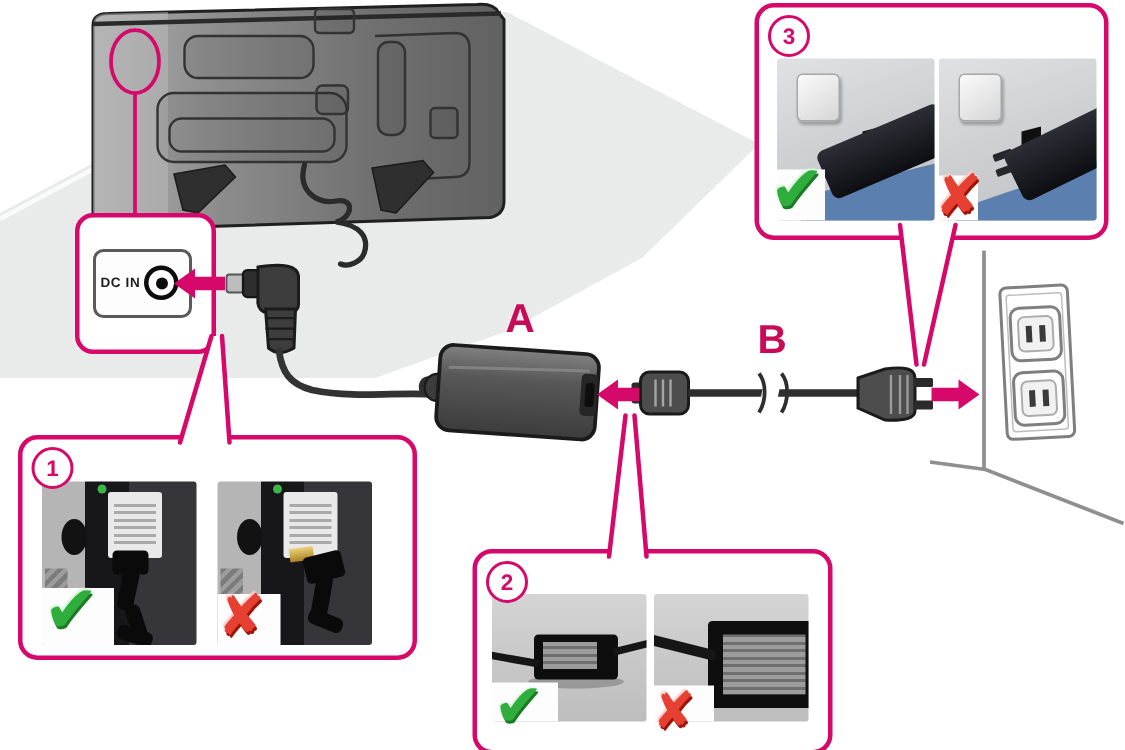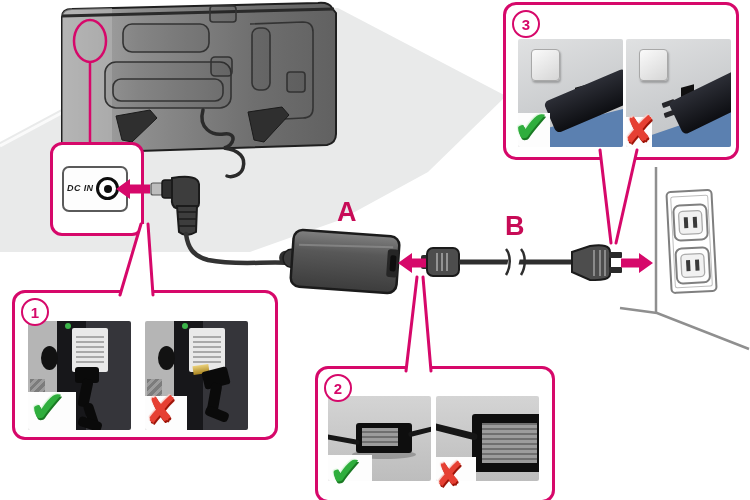--- a/index.html
+++ b/index.html
@@ -12,21 +12,21 @@
   
   .callout{position:absolute;background:#fff;border:3px solid #d6086a;border-radius:13px;z-index:1;}
   .badge{position:absolute;left:6px;top:5px;width:24px;height:24px;border:2.5px solid #d6086a;
          border-radius:50%;color:#d6086a;font-weight:bold;font-size:15px;display:flex;
          align-items:center;justify-content:center;background:#fff;z-index:4;}
 
   
   .dcbox{position:absolute;left:50px;top:142px;width:88px;height:88px;background:#fff;
          border:3px solid #d6086a;border-radius:12px;z-index:1;}
   .dcport{position:absolute;left:9px;top:21px;width:62px;height:42px;border:2px solid #5a5a5a;
-          border-radius:7px;background:#fdfdfd;font-style:italic;}
+          border-radius:7px;background:#fdfdfd;}
   .dcport .lbl{position:absolute;left:3px;top:15px;font-size:9px;font-weight:bold;color:#1d1d1d;
                letter-spacing:0.4px;white-space:nowrap;}
   .jack{position:absolute;left:32px;top:9px;width:17px;height:17px;border:3.5px solid #0d0d0d;
         border-radius:50%;background:#fff;display:flex;align-items:center;justify-content:center;}
   .jack i{width:8px;height:8px;background:#0d0d0d;border-radius:50%;}
 
   .letter{position:absolute;font-size:27px;font-weight:bold;color:#c70b56;z-index:3;line-height:1;}
 
   .photo{position:absolute;overflow:hidden;border-radius:2px;z-index:2;}
   .photo *{position:absolute;}

